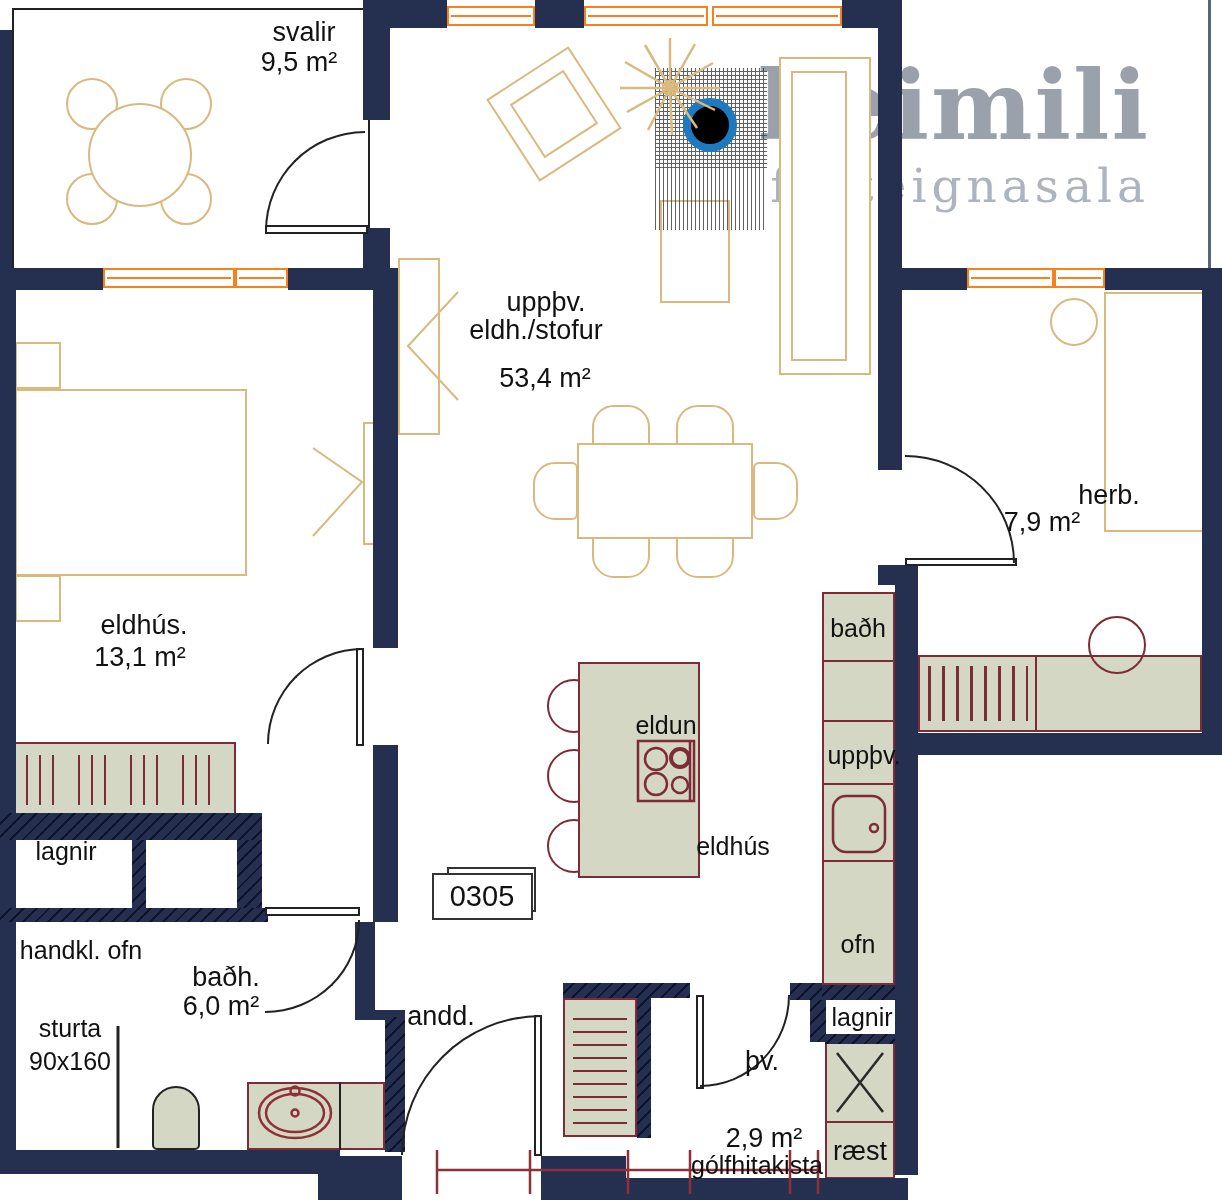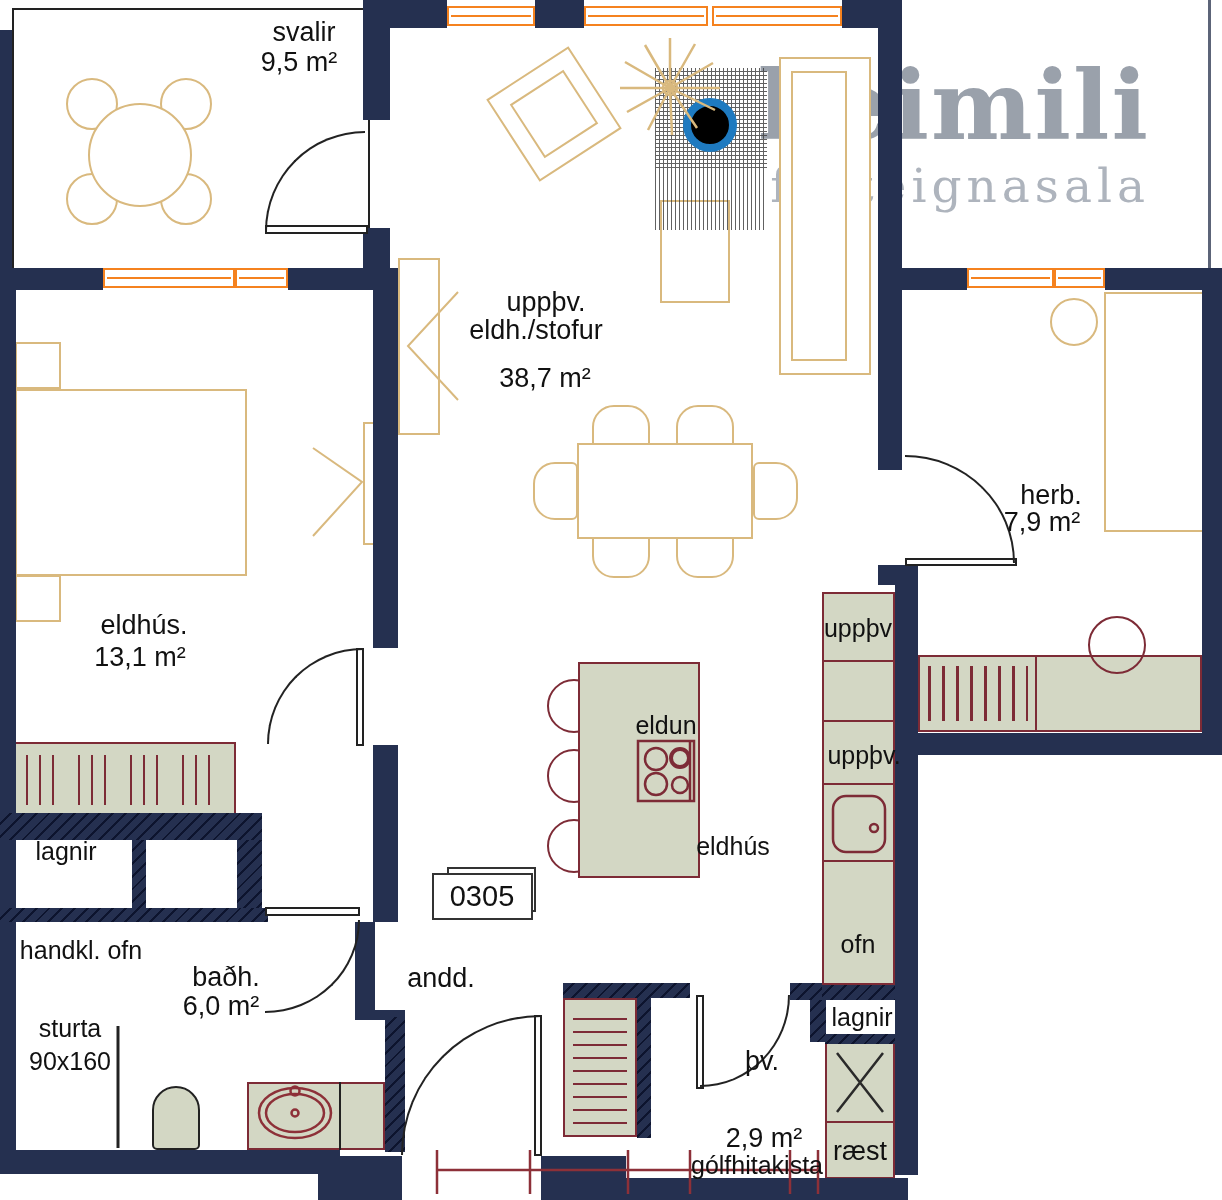--- a/index.html
+++ b/index.html
@@ -213,37 +213,37 @@
 
     <path d="M837 1053 L883 1112 M883 1053 L837 1112" stroke="#2a2a2a" stroke-width="2.5" fill="none"></path>
 
     <path d="M437 1194 V1150 M530 1194 V1150 M628 1194 V1150 M690 1194 V1150 M790 1194 V1150 M818 1194 V1150 M437 1170 H818" stroke="#8d3038" stroke-width="2.5" fill="none"></path>
   </svg>
 
   <div class="lbl" style="left:304px;top:33px">svalir</div>
   <div class="lbl" style="left:299px;top:63px">9,5 m²</div>
   <div class="lbl" style="left:546px;top:303px">uppþv.</div>
   <div class="lbl" style="left:536px;top:331px">eldh./stofur</div>
-  <div class="lbl" style="left:545px;top:379px">38,7 m²</div>
-  <div class="lbl" style="left:1051px;top:496px">herb.</div>
+  <div class="lbl" style="left:545px;top:379px">53,4 m²</div>
+  <div class="lbl" style="left:1109px;top:496px">herb.</div>
   <div class="lbl" style="left:1042px;top:523px">7,9 m²</div>
   <div class="lbl" style="left:144px;top:626px">eldhús.</div>
   <div class="lbl" style="left:140px;top:658px">13,1 m²</div>
-  <div class="lbl sm" style="left:858px;top:629px">uppþv</div>
+  <div class="lbl sm" style="left:858px;top:629px">baðh</div>
   <div class="lbl sm" style="left:864px;top:756px">uppþv.</div>
   <div class="lbl sm" style="left:666px;top:726px">eldun</div>
   <div class="lbl sm" style="left:733px;top:847px">eldhús</div>
   <div class="lbl sm" style="left:858px;top:945px">ofn</div>
   <div class="lbl sm" style="left:66px;top:852px">lagnir</div>
   <div class="lbl sm" style="left:81px;top:951px">handkl. ofn</div>
   <div class="lbl" style="left:226px;top:978px">baðh.</div>
   <div class="lbl" style="left:221px;top:1007px">6,0 m²</div>
   <div class="lbl sm" style="left:70px;top:1029px">sturta</div>
   <div class="lbl sm" style="left:70px;top:1062px">90x160</div>
-  <div class="lbl" style="left:441px;top:979px">andd.</div>
+  <div class="lbl" style="left:441px;top:1017px">andd.</div>
   <div class="lbl" style="left:482px;top:897px;font-size:29px">0305</div>
   <div class="lbl" style="left:762px;top:1062px">þv.</div>
   <div class="lbl" style="left:764px;top:1139px">2,9 m²</div>
   <div class="lbl sm" style="left:757px;top:1166px">gólfhitakista</div>
   <div class="lbl sm" style="left:862px;top:1018px">lagnir</div>
   <div class="lbl" style="left:860px;top:1152px">ræst</div>
 
 </div>
 
 </body></html>

